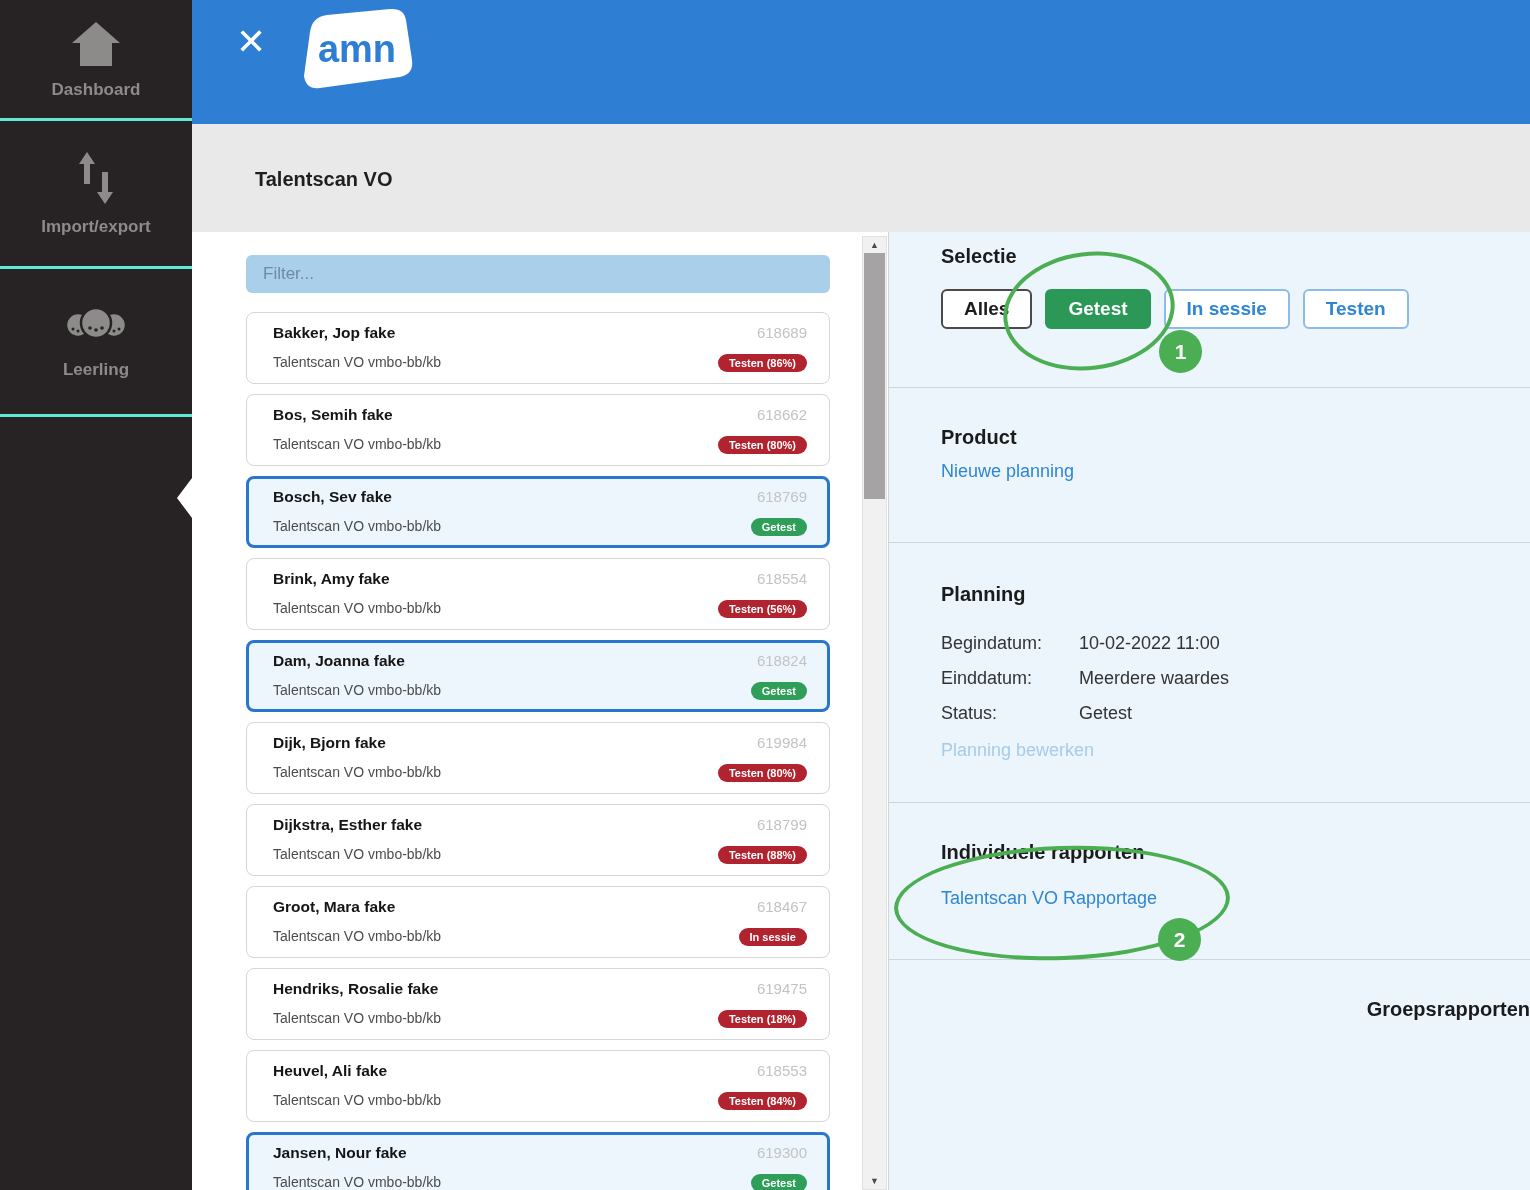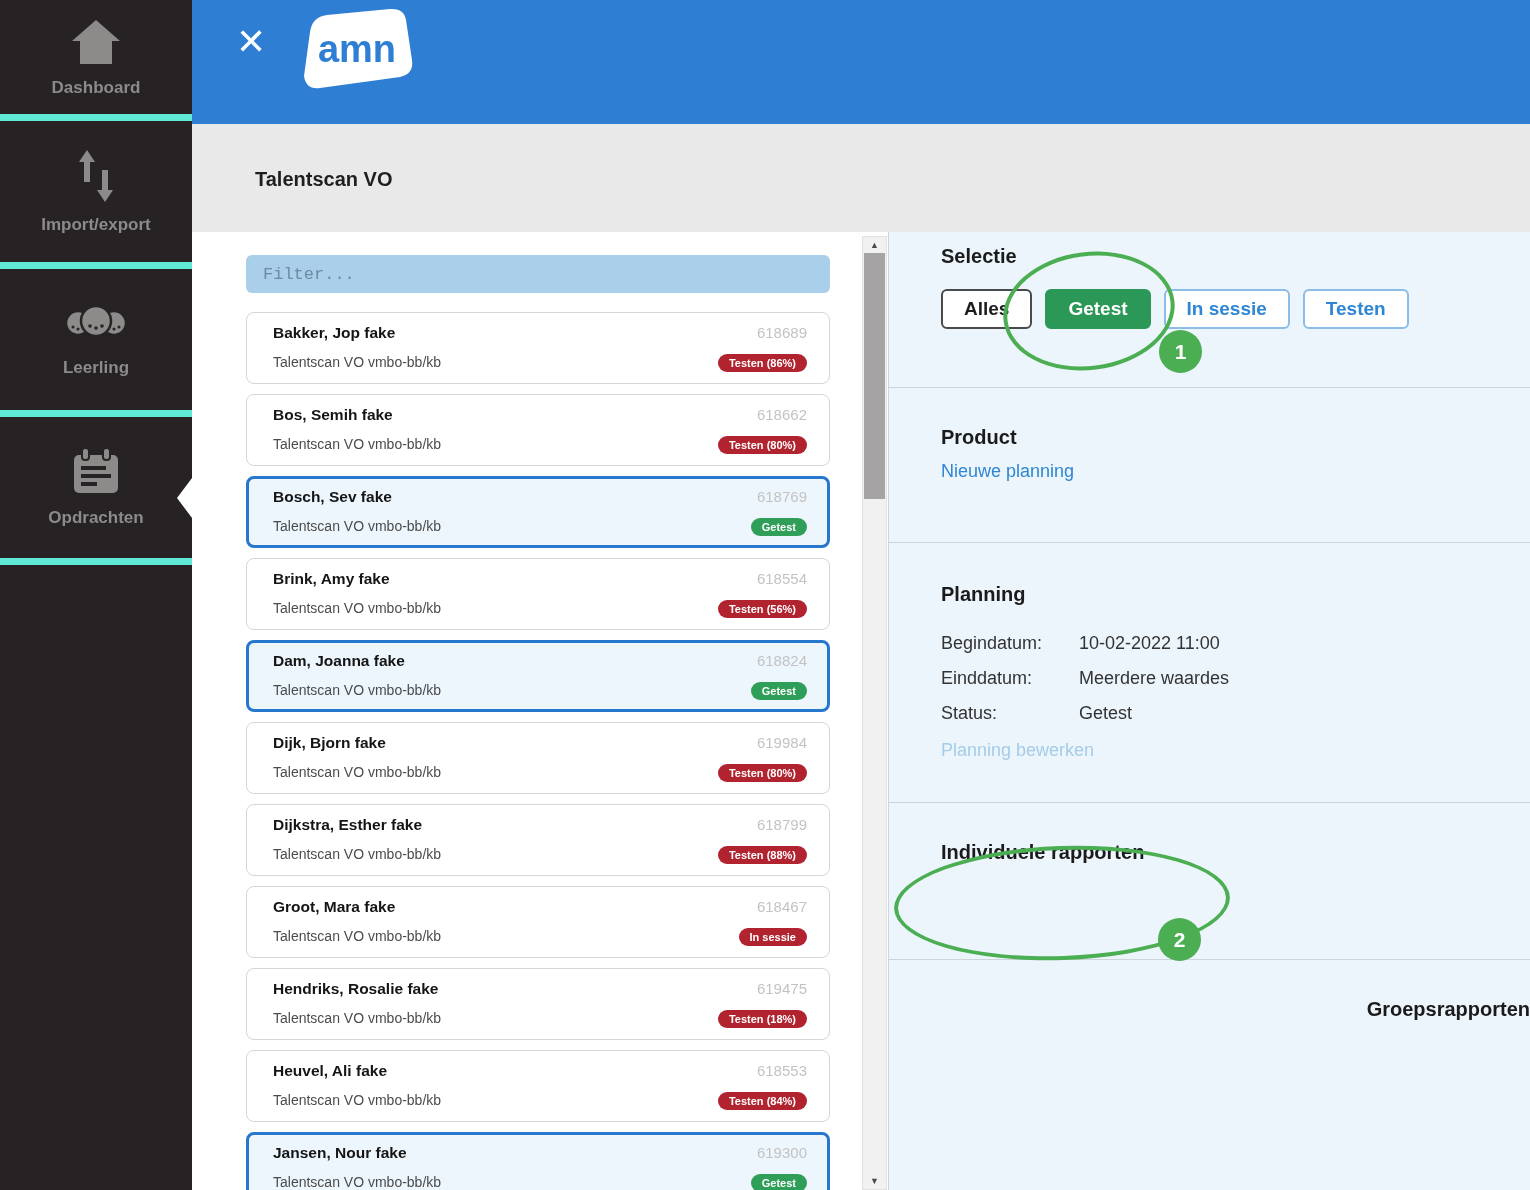--- a/index.html
+++ b/index.html
@@ -7,21 +7,21 @@
   body {
     position:relative; overflow:hidden; background:#fff;
     font-family:"Liberation Sans","DejaVu Sans",sans-serif;
   }
 
   
   .sidebar { position:absolute; left:0; top:0; width:192px; height:1190px; background:#272324; z-index:2; }
   .nav-item {
     height:148px; display:flex; flex-direction:column; align-items:center; justify-content:center;
     gap:11px; color:#8d8a8a; font-size:17px; font-weight:bold;
-    border-bottom:7px solid #5eead4; cursor:pointer; text-align:center;
+    border-bottom:3px solid #5eead4; cursor:pointer; text-align:center;
   }
   .nav-item:first-child { height:121px; }
   .nav-item.active { color:#ffffff; }
   .nav-icon svg { display:block; }
   .sidebar-notch {
     position:absolute; left:177px; top:478px; width:0; height:0; z-index:3;
     border-top:20px solid transparent; border-bottom:20px solid transparent; border-right:15px solid #ffffff;
   }
 
   
@@ -33,21 +33,21 @@
   .logo { position:absolute; left:94px; top:8px; cursor:pointer; }
 
   
   .subheader { position:absolute; left:192px; top:124px; width:1338px; height:108px; background:#e9e9e9; }
   .page-title { position:absolute; left:63px; top:44px; font-size:20px; font-weight:bold; color:#1f1f1f; }
 
   
   .filter-input {
     position:absolute; left:246px; top:255px; width:584px; height:38px;
     background:#a9cfeb; border:none; border-radius:6px; padding:0 17px;
-    font-size:17px; color:#33536b; font-family:Liberation Mono, monospace; outline:none;
+    font-size:17px; color:#33536b; font-family:Liberation Sans, sans-serif; outline:none;
   }
   .filter-input::placeholder { color:#6e8ba3; opacity:1; }
 
   .card-list { position:absolute; left:246px; top:312px; width:584px; display:flex; flex-direction:column; gap:10px; }
   .card {
     height:72px; background:#fff; border:1px solid #d6d6d6; border-radius:8px;
     padding:11px 22px 11px 26px; display:grid; grid-template-columns:1fr auto;
     align-content:space-between; cursor:pointer;
   }
   .card.selected { border:3px solid #2777cd; background:#edf6fd; padding:9px 20px 9px 24px; }
@@ -145,33 +145,20 @@
           <circle cx="32" cy="27" r="1.8" fill="#272324"></circle>
           <circle cx="38" cy="25" r="1.8" fill="#272324"></circle>
           <circle cx="9" cy="26" r="1.5" fill="#272324"></circle>
           <circle cx="14" cy="28" r="1.5" fill="#272324"></circle>
           <circle cx="55" cy="26" r="1.5" fill="#272324"></circle>
           <circle cx="50" cy="28" r="1.5" fill="#272324"></circle>
         </svg>
       </span>
       <span>Leerling</span>
     </div>
-    <div class="nav-item">
-      <span class="nav-icon">
-        <svg width="52" height="50" viewBox="0 0 52 50">
-          <rect x="4" y="8" width="44" height="38" rx="5" fill="currentColor"></rect>
-          <rect x="12" y="1" width="7" height="12" rx="3" fill="currentColor" stroke="#272324" stroke-width="2"></rect>
-          <rect x="33" y="1" width="7" height="12" rx="3" fill="currentColor" stroke="#272324" stroke-width="2"></rect>
-          <rect x="11" y="19" width="25" height="4" fill="#272324"></rect>
-          <rect x="11" y="27" width="30" height="4" fill="#272324"></rect>
-          <rect x="11" y="35" width="16" height="4" fill="#272324"></rect>
-        </svg>
-      </span>
-      <span>Opdrachten</span>
-    </div>
   </nav>
 <div class="sidebar-notch"></div>
 
 <header class="header">
   <button class="close-btn">✕</button>
   <div class="logo">
     <svg width="130" height="82" viewBox="0 0 130 82">
       <path d="M24,24 Q26,9 41,7 L104,1 Q118,0 120,12 L126,52 Q128,66 114,69 L34,80 Q20,82 18,68 Z" fill="#ffffff"></path>
       <text x="71" y="54" text-anchor="middle" font-size="38" font-weight="bold" fill="#2e7fd3">amn</text>
     </svg>
@@ -288,20 +275,23 @@
         <div class="plan-row">
           <span class="plan-label">Status:</span>
           <span class="plan-value">Getest</span>
         </div>
       </div>
     <div class="edit-link">Planning bewerken</div>
   </section>
 
   <section class="panel-section" id="sec-individual">
     <h2 class="panel-heading">Individuele rapporten</h2>
+    <div id="ind-links">
+        <div class="panel-link ind-link">Talentscan VO Rapportage</div>
+      </div>
   </section>
 
   <section class="panel-section" id="sec-group">
     <h2 class="panel-heading">Groepsrapporten</h2>
   </section>
 </aside>
 
 <div class="annotation annot-ellipse" id="ellipse1"></div>
 <div class="annotation badge-circle" id="badge1">1</div>
 <div class="annotation annot-ellipse" id="ellipse2"></div>

